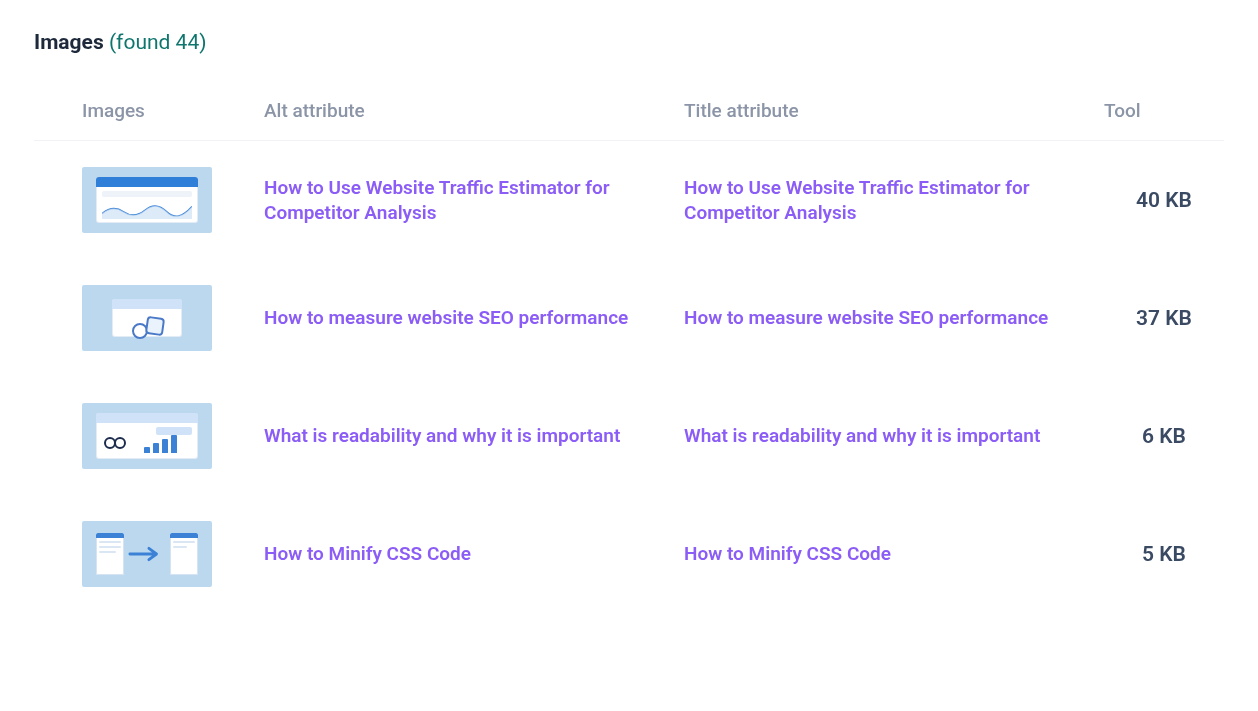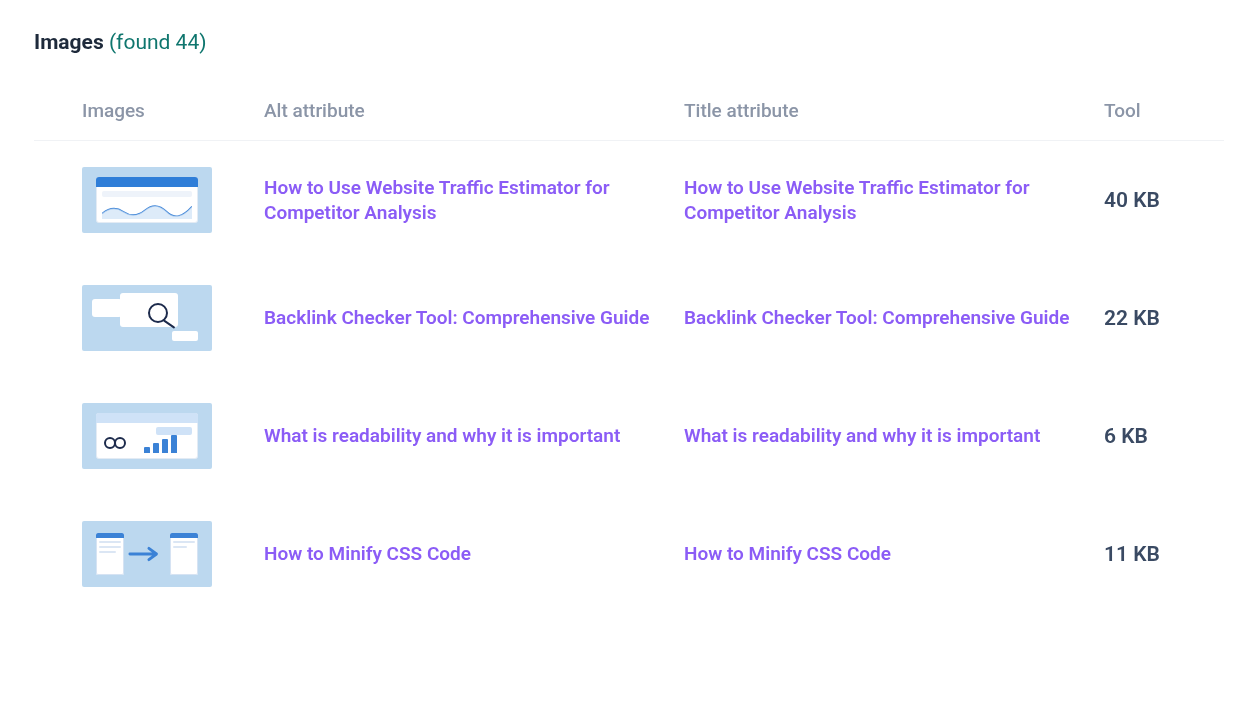--- a/index.html
+++ b/index.html
@@ -114,20 +114,21 @@
     font-weight: 600;
     color: #8b5cf6;
     line-height: 1.35;
     padding-right: 28px;
   }
   .cell-size {
     font-size: 21px;
     font-weight: 600;
     color: #3a4a63;
     white-space: nowrap;
+    text-align: center;
   }
 </style>
 </head>
 <body>
 
 <div class="card">
   <div class="card-title">
     <span class="title-label">Images</span>
     <span class="title-count">(found 44)</span>
   </div>
@@ -168,42 +169,43 @@
             <div class="cell-text">How to Use Website Traffic Estimator for Competitor Analysis</div>
           </td>
         <td>
             <div class="cell-text">How to Use Website Traffic Estimator for Competitor Analysis</div>
           </td>
         <td>
             <div class="cell-size">40 KB</div>
           </td>
       </tr>
 
-
-      <tr>
-        <td>
-          <div class="thumb thumb-3">
+      <tr>
+        <td>
+          <div class="thumb thumb-2">
             <div class="window">
-              <div class="card-a"></div>
-              <div class="card-b"></div>
-              <div class="tag"></div>
-              <div class="mag"></div>
-            </div>
-          </div>
-        </td>
-        <td>
-            <div class="cell-text">Backlink Checker Tool: Comprehensive Guide</div>
-          </td>
-        <td>
-            <div class="cell-text">Backlink Checker Tool: Comprehensive Guide</div>
-          </td>
-        <td>
-            <div class="cell-size">22 KB</div>
-          </td>
-      </tr>
+                <div class="top-bar" style="background:#cfe2f7"></div>
+              <div class="content">
+                <div class="dot2"></div>
+                <div class="dot"></div>
+              </div>
+            </div>
+          </div>
+        </td>
+        <td>
+            <div class="cell-text">How to measure website SEO performance</div>
+          </td>
+        <td>
+            <div class="cell-text">How to measure website SEO performance</div>
+          </td>
+        <td>
+            <div class="cell-size">37 KB</div>
+          </td>
+      </tr>
+
 
       <tr>
         <td>
           <div class="thumb thumb-4">
             <div class="window">
                 <div class="top-bar" style="background:#cfe2f7"></div>
               <div class="content">
                 <div class="title-strip"></div>
                 <div class="glasses">
                   <span class="lens"></span><span class="lens" style="margin-left:-2px"></span>
@@ -254,18 +256,18 @@
             </div>
           </div>
         </td>
         <td>
             <div class="cell-text">How to Minify CSS Code</div>
           </td>
         <td>
             <div class="cell-text">How to Minify CSS Code</div>
           </td>
         <td>
-            <div class="cell-size">11 KB</div>
+            <div class="cell-size">5 KB</div>
           </td>
       </tr>
     </tbody>
   </table>
 </div>
 
 </body></html>

